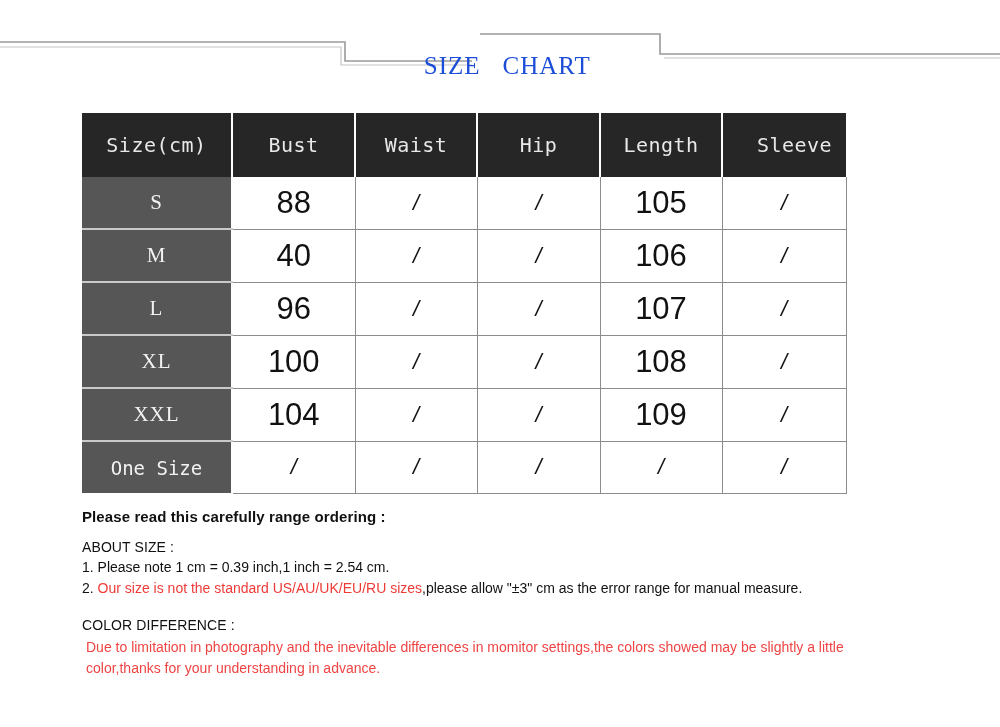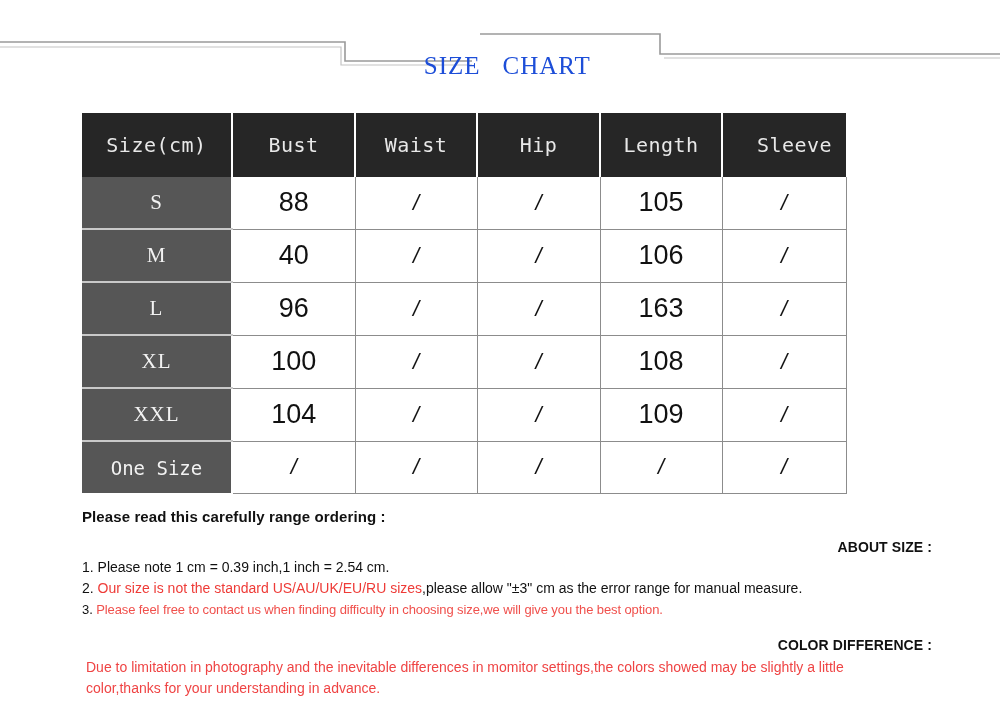--- a/index.html
+++ b/index.html
@@ -97,21 +97,21 @@
   }
 
   
   table.size-table td.val-cell {
     background: #ffffff;
     color: #111111;
     height: 51px;
     border-bottom: 1px solid #8c8c8c;
     border-right: 1px solid #8c8c8c;
     font-family: "Liberation Sans", sans-serif;
-    font-size: 27px;
+    font-size: 31px;
   }
   table.size-table td.val-cell:last-child { border-right: 1px solid #8c8c8c; }
   table.size-table tr:last-child td.val-cell { border-bottom: 1px solid #8c8c8c; }
   table.size-table td.val-cell.slash {
     font-style: italic;
     font-size: 22px;
   }
 
   
   .notes {
@@ -122,25 +122,24 @@
   }
   .note-head {
     font-size: 15px;
     font-weight: bold;
     color: #111111;
     margin: 0 0 14px 0;
     letter-spacing: 0.1px;
   }
   .note-sub {
     font-size: 14px;
-    font-weight: bold;
+    font-weight: normal;
     color: #111111;
     margin: 0 0 3px 0;
     letter-spacing: 0.1px;
-    text-align: right;
   }
   .note-line {
     font-size: 14px;
     color: #111111;
     margin: 0 0 2px 0;
     line-height: 1.38;
     white-space: nowrap;
   }
   .note-line .red { color: #ee3b37; }
   .note-line.condensed {
@@ -210,21 +209,21 @@
           <td class="val-cell slash">/</td>
           <td class="val-cell slash">/</td>
           <td class="val-cell">106</td>
           <td class="val-cell slash">/</td>
         </tr>
         <tr>
           <td class="size-cell">L</td>
           <td class="val-cell">96</td>
           <td class="val-cell slash">/</td>
           <td class="val-cell slash">/</td>
-          <td class="val-cell">163</td>
+          <td class="val-cell">107</td>
           <td class="val-cell slash">/</td>
         </tr>
         <tr>
           <td class="size-cell">XL</td>
           <td class="val-cell">100</td>
           <td class="val-cell slash">/</td>
           <td class="val-cell slash">/</td>
           <td class="val-cell">108</td>
           <td class="val-cell slash">/</td>
         </tr>
@@ -252,20 +251,17 @@
   <p class="note-head">Please read this carefully range ordering :</p>
 
   <p class="note-sub">ABOUT SIZE :</p>
 
   <p class="note-line">1. Please note 1 cm = 0.39 inch,1 inch = 2.54 cm.</p>
 
   <p class="note-line">
     <span>2.</span><span class="red"> Our size is not the standard US/AU/UK/EU/RU sizes</span><span>,please allow "±3" cm as the error range for manual measure.</span>
   </p>
 
-  <p class="note-line condensed">
-    <span>3.</span><span class="red"> Please feel free to contact us when finding difficulty in choosing size,we will give you the best option.</span>
-  </p>
 
   <p class="note-sub spaced">COLOR DIFFERENCE :</p>
 
   <p class="note-para">Due to limitation in photography and the inevitable differences in momitor settings,the colors showed may be slightly a little color,thanks for your understanding in advance.</p>
 </div>
 
 </body></html>

